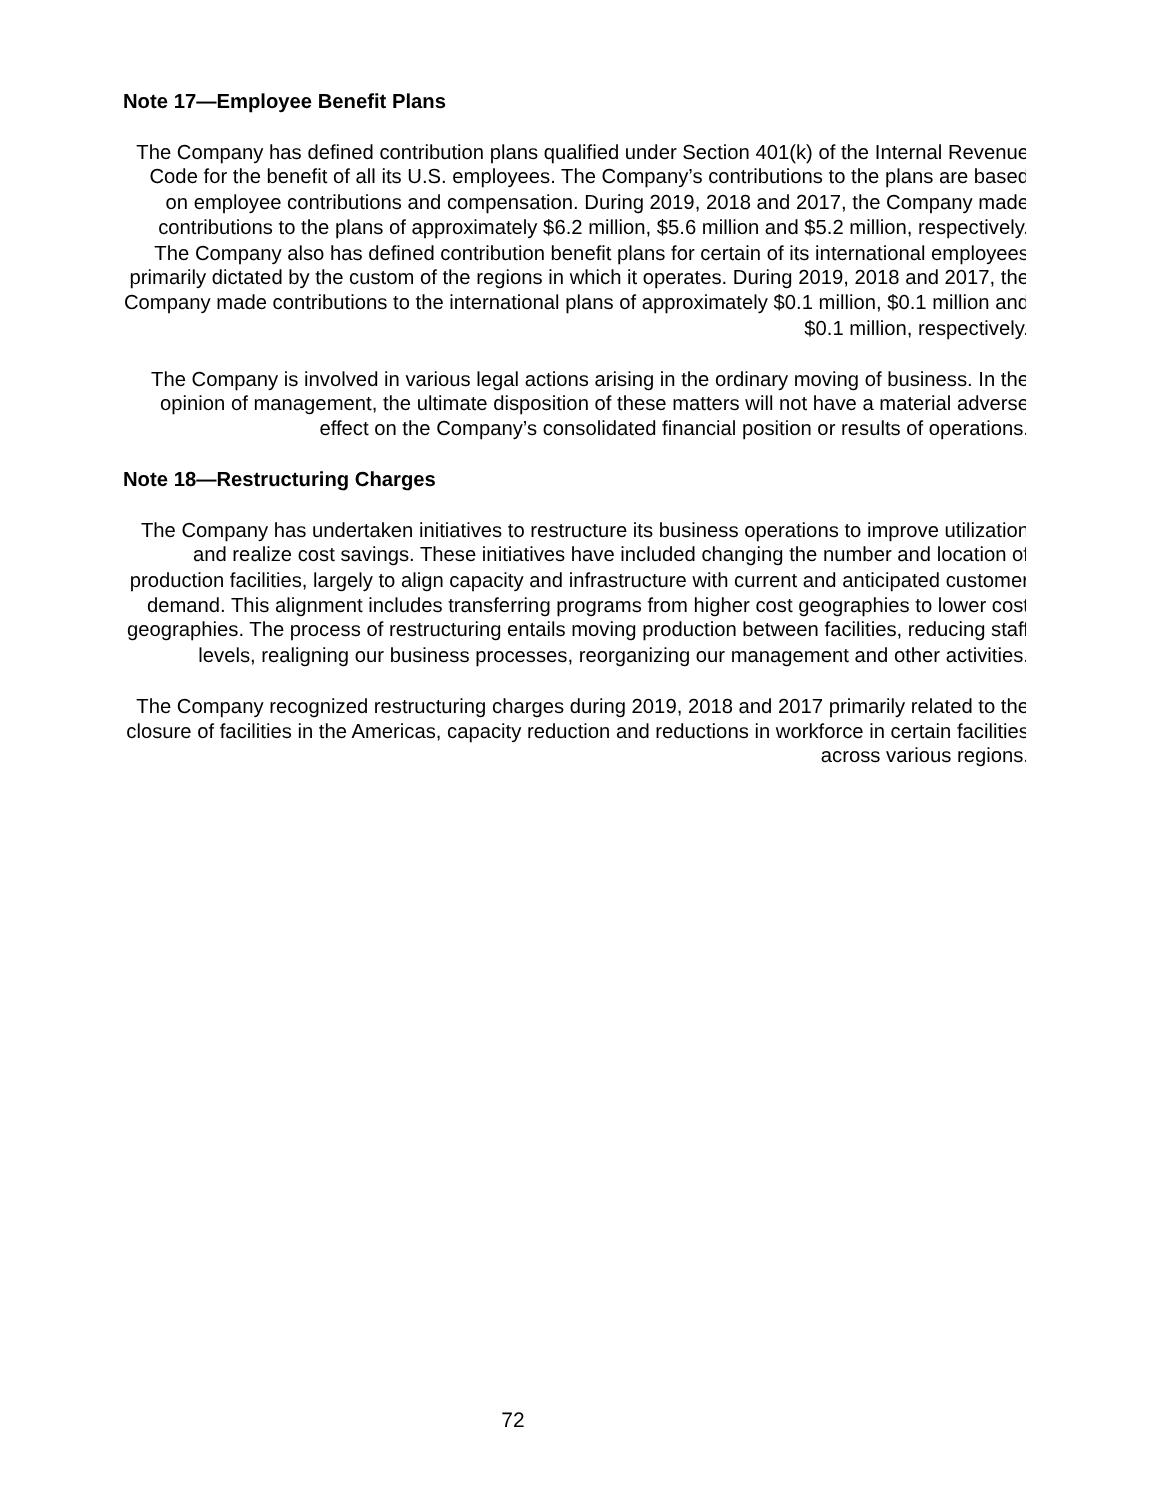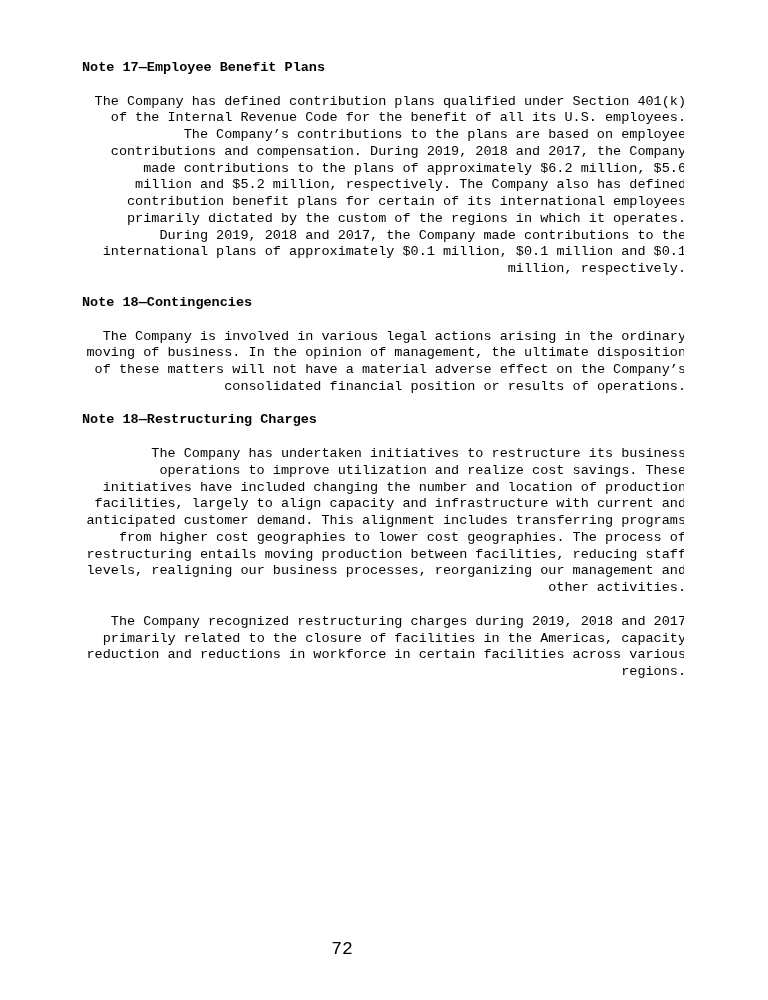--- a/index.html
+++ b/index.html
@@ -5,21 +5,21 @@
   html, body {
     margin: 0;
     padding: 0;
     background: #ffffff;
   }
   .page {
     position: relative;
     width: 684px;
     height: 1000px;
     background: #ffffff;
-    font-family: Liberation Mono, monospace;
+    font-family: Liberation Sans, sans-serif;
     color: #000000;
     box-sizing: border-box;
     overflow: hidden;
   }
   .content {
     position: absolute;
     top: 60px;
     left: 82px;
     width: 604px;
   }
@@ -37,37 +37,36 @@
     text-align: right;
   }
   .page-footer {
     position: absolute;
     left: 0;
     right: 0;
     top: 938px;
     text-align: center;
   }
   .page-number {
-    font-size: 18px;
+    font-size: 14px;
     line-height: 1.24;
   }
 </style>
 </head>
 <body>
 
 <div class="page">
   <div class="content">
 
     <section>
       <h3 class="note-heading">Note 17—Employee Benefit Plans</h3>
       <p class="note-paragraph">The Company has defined contribution plans qualified under Section 401(k) of the Internal Revenue Code for the benefit of all its U.S. employees. The Company’s contributions to the plans are based on employee contributions and compensation. During 2019, 2018 and 2017, the Company made contributions to the plans of approximately $6.2 million, $5.6 million and $5.2 million, respectively. The Company also has defined contribution benefit plans for certain of its international employees primarily dictated by the custom of the regions in which it operates. During 2019, 2018 and 2017, the Company made contributions to the international plans of approximately $0.1 million, $0.1 million and $0.1 million, respectively.</p>
     </section>
 
     <section>
-      <h3 class="note-heading">Note 18—Contingencies</h3>
       <p class="note-paragraph">The Company is involved in various legal actions arising in the ordinary moving of business. In the opinion of management, the ultimate disposition of these matters will not have a material adverse effect on the Company’s consolidated financial position or results of operations.</p>
     </section>
 
     <section>
       <h3 class="note-heading">Note 18—Restructuring Charges</h3>
       <p class="note-paragraph">The Company has undertaken initiatives to restructure its business operations to improve utilization and realize cost savings. These initiatives have included changing the number and location of production facilities, largely to align capacity and infrastructure with current and anticipated customer demand. This alignment includes transferring programs from higher cost geographies to lower cost geographies. The process of restructuring entails moving production between facilities, reducing staff levels, realigning our business processes, reorganizing our management and other activities.</p>
       <p class="note-paragraph">The Company recognized restructuring charges during 2019, 2018 and 2017 primarily related to the closure of facilities in the Americas, capacity reduction and reductions in workforce in certain facilities across various regions.</p>
     </section>
 
   </div>

